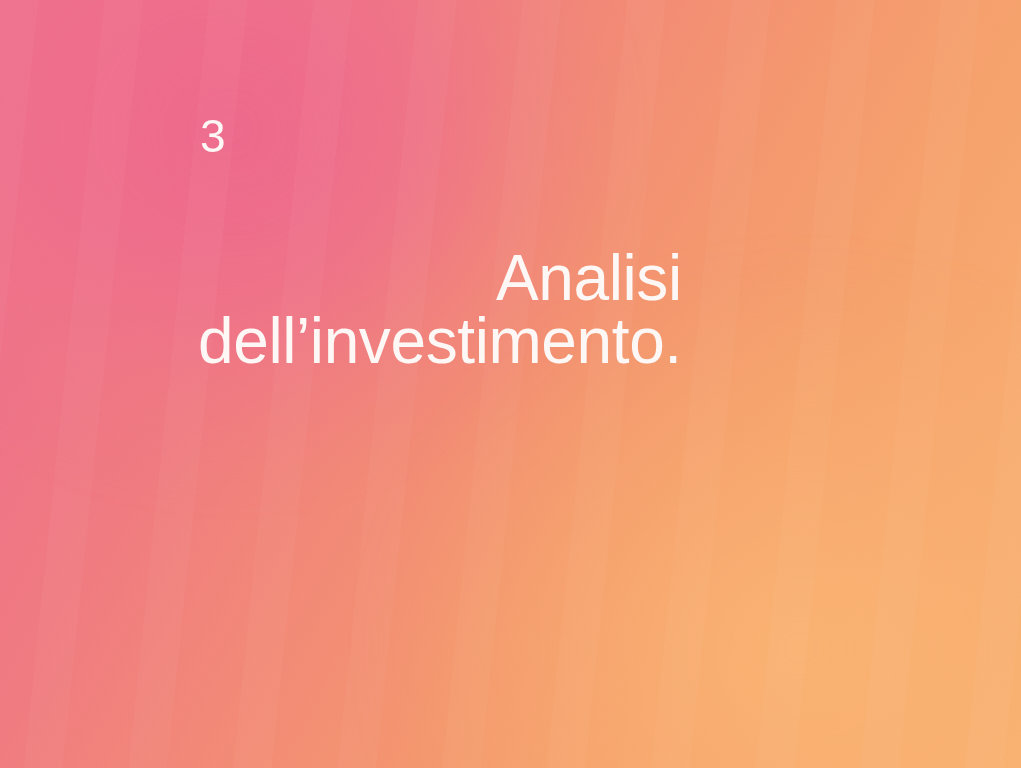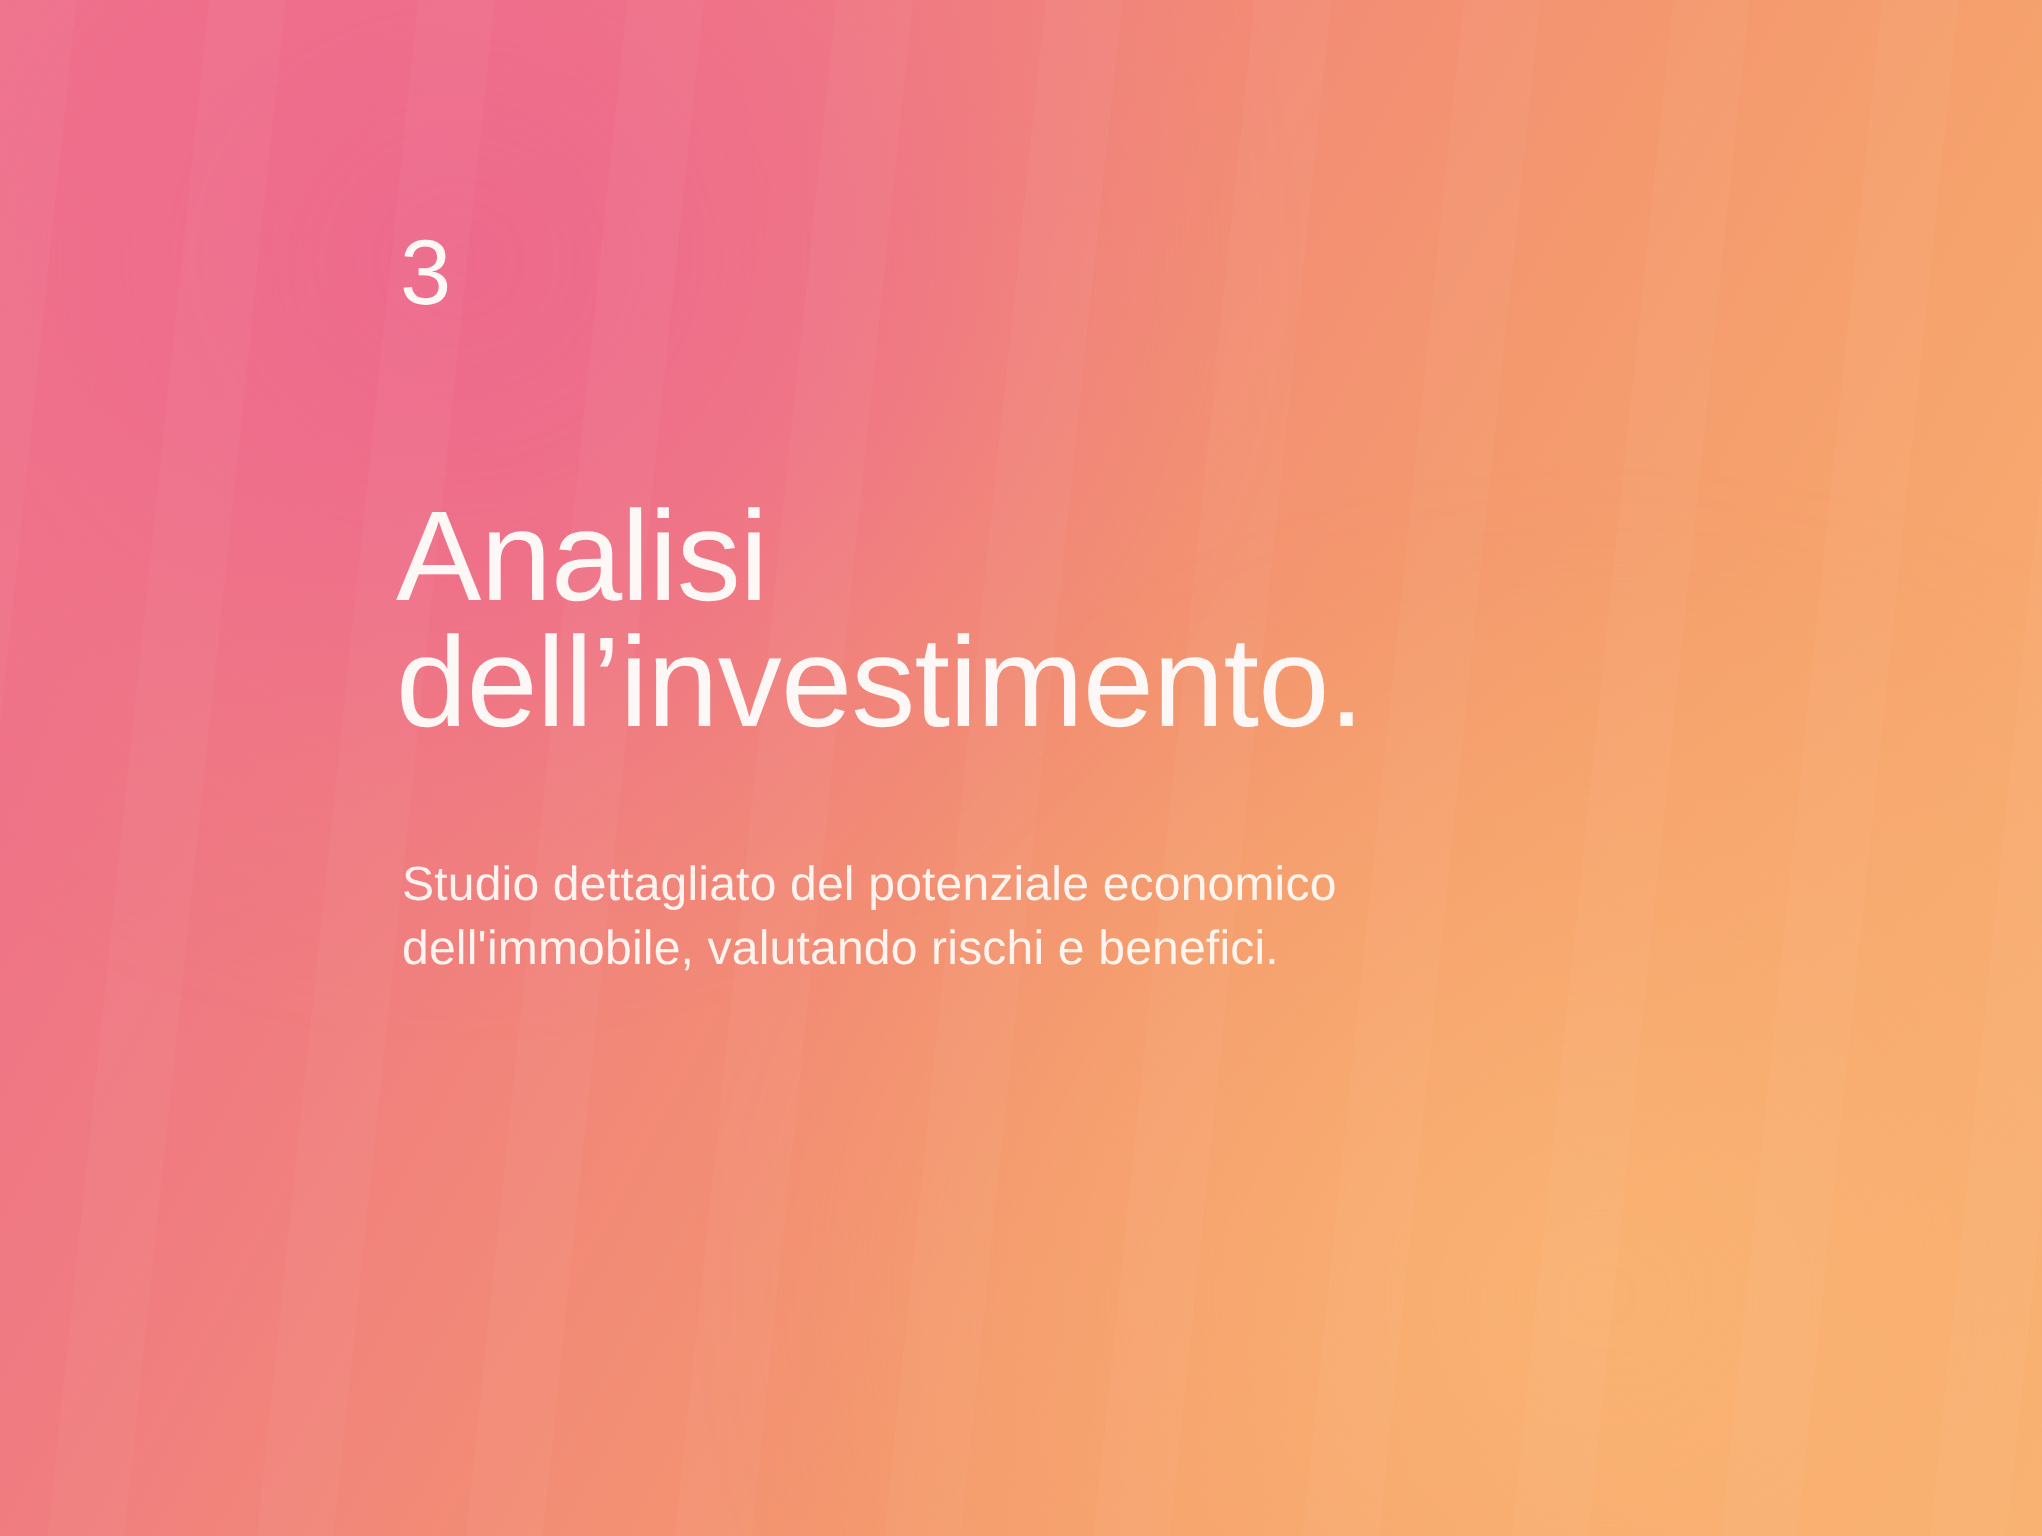--- a/index.html
+++ b/index.html
@@ -105,20 +105,21 @@
     position: absolute;
     top: 247px;
     left: -2px;
     margin: 0;
     font-size: 64px;
     font-weight: 300;
     line-height: 63px;
     letter-spacing: -0.4px;
     color: #fdf8f5;
     white-space: pre-line;
+    text-align: right;
   }
 
   .subtitle {
     position: absolute;
     top: 427px;
     left: 1px;
     margin: 0;
     font-size: 24px;
     font-weight: 400;
     line-height: 32px;
@@ -136,17 +137,15 @@
   <div class="blob-orange"></div>
   <div class="banding"></div>
 
   <div class="content">
 
     <div class="section-number">3</div>
 
     <h1 class="headline">Analisi
 dell’investimento.</h1>
 
-    <p class="subtitle">Studio dettagliato del potenziale economico
-dell'immobile, valutando rischi e benefici.</p>
 
   </div>
 </div>
 
 </body></html>

